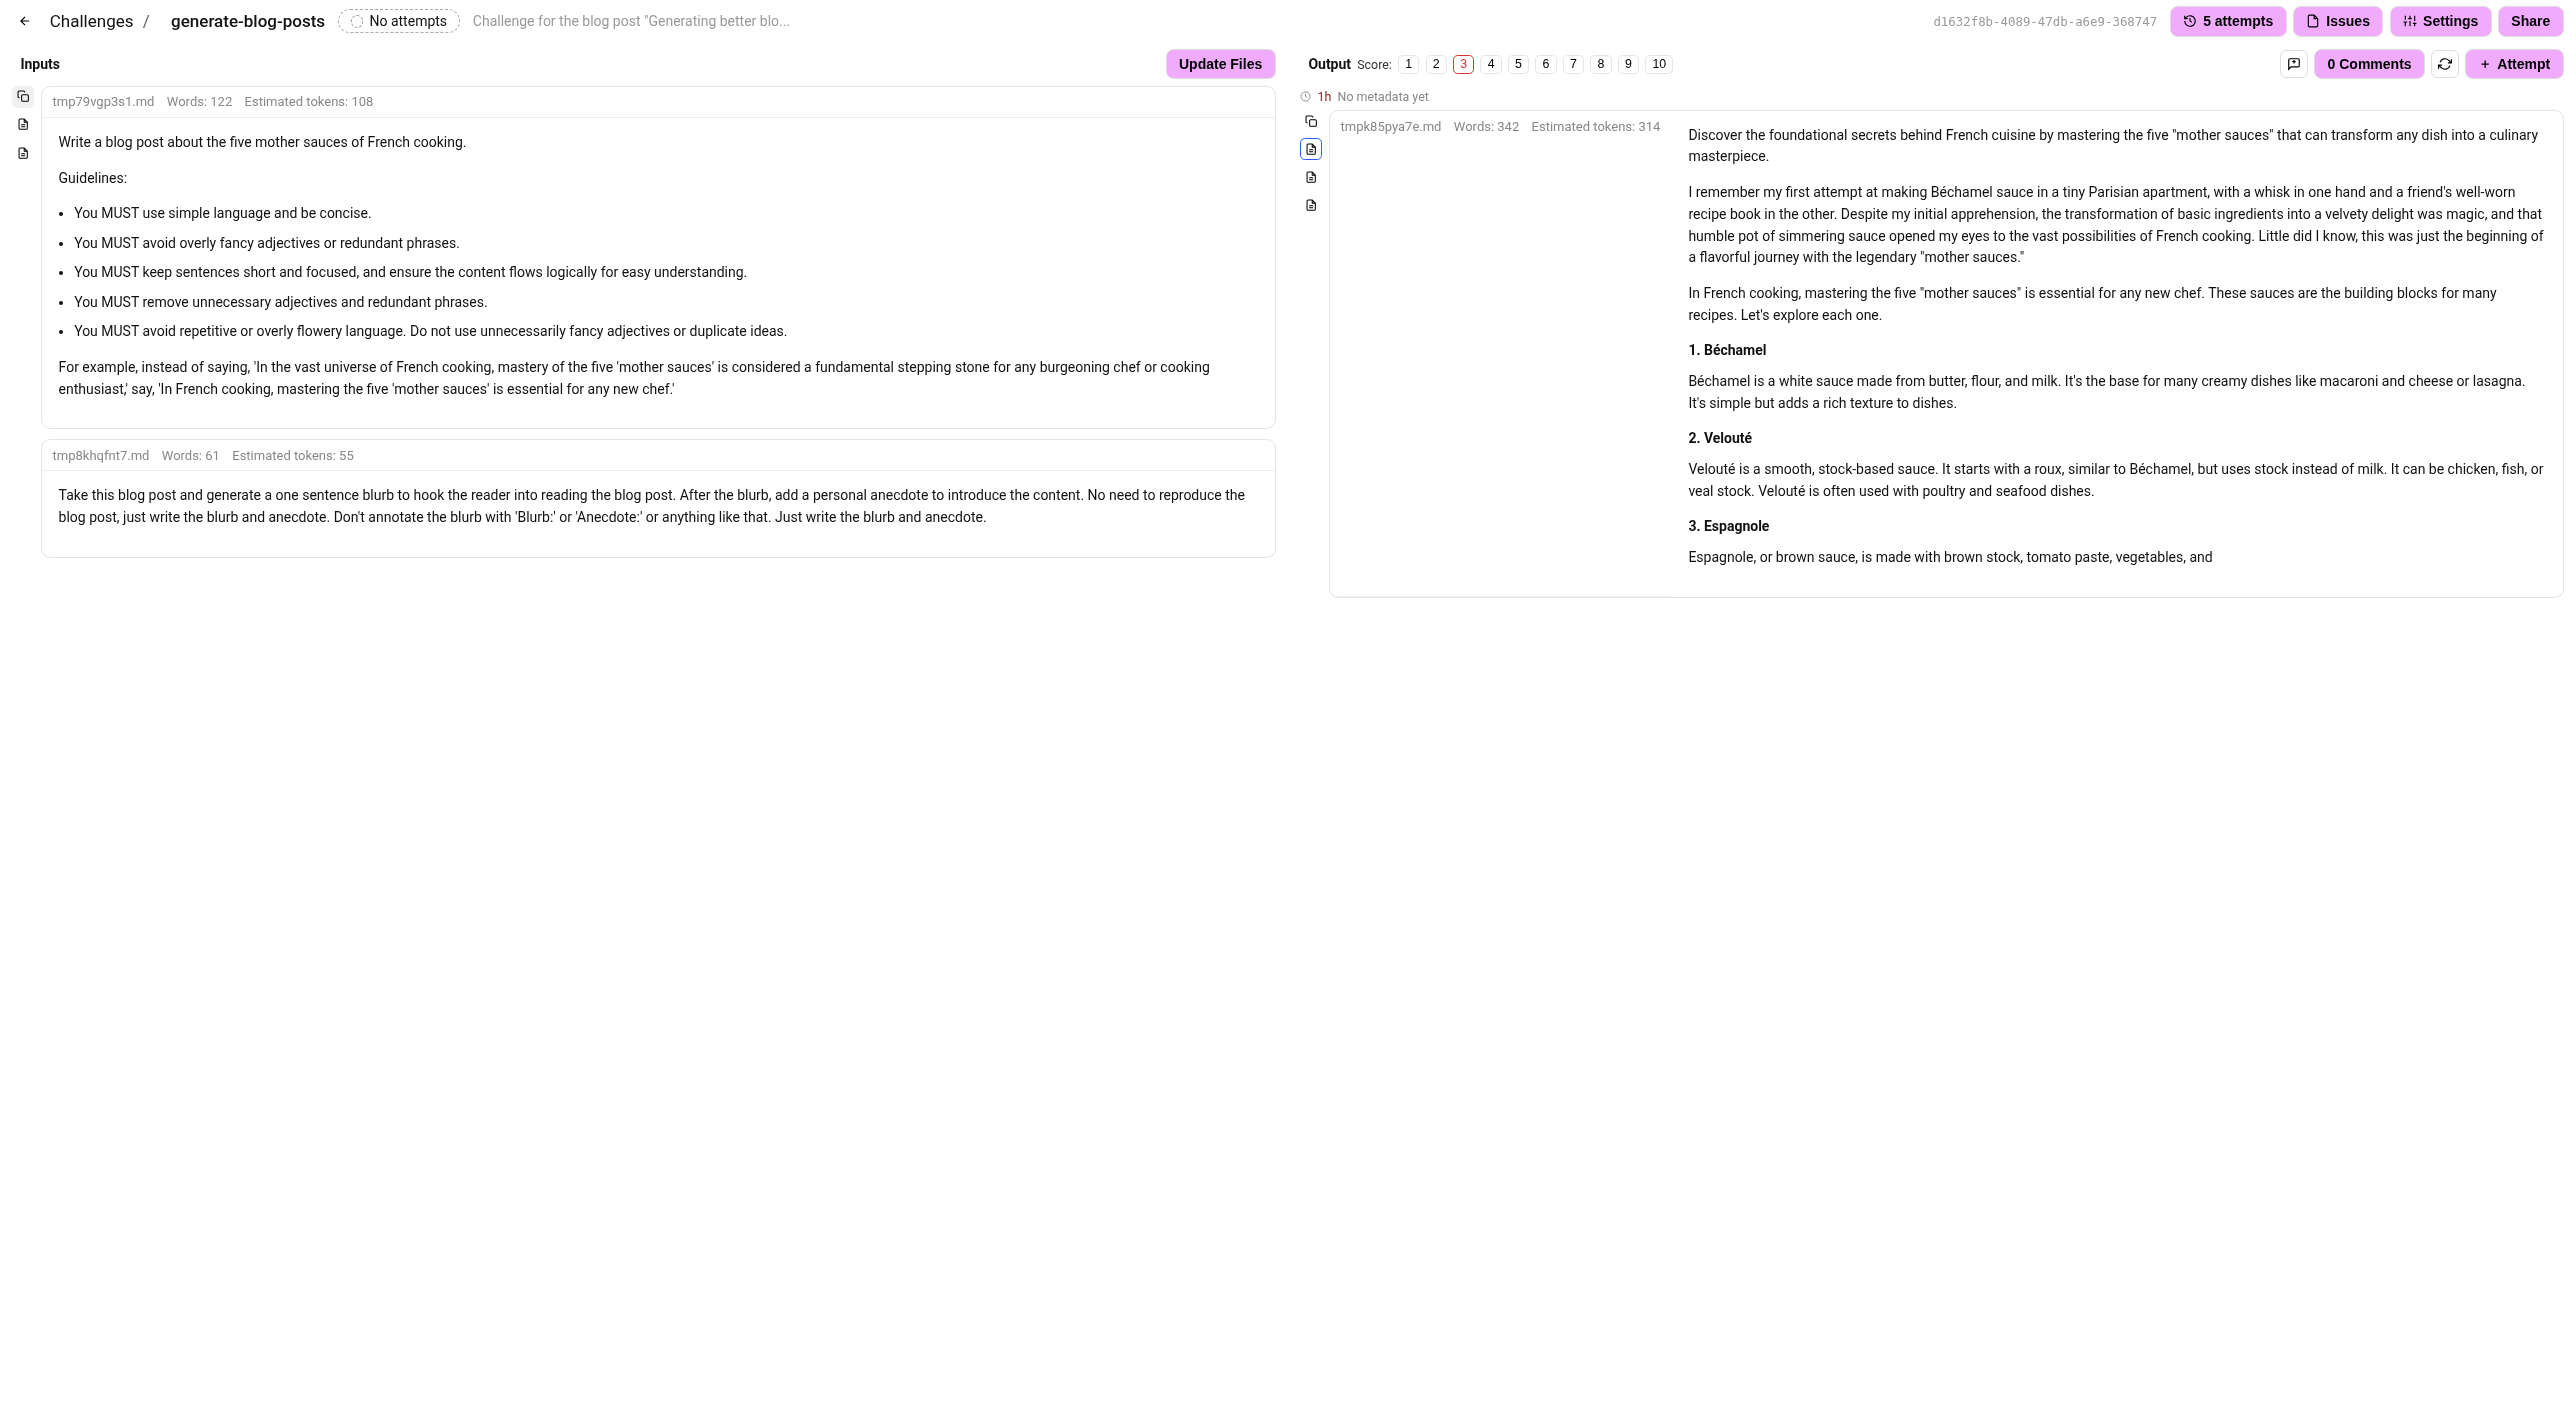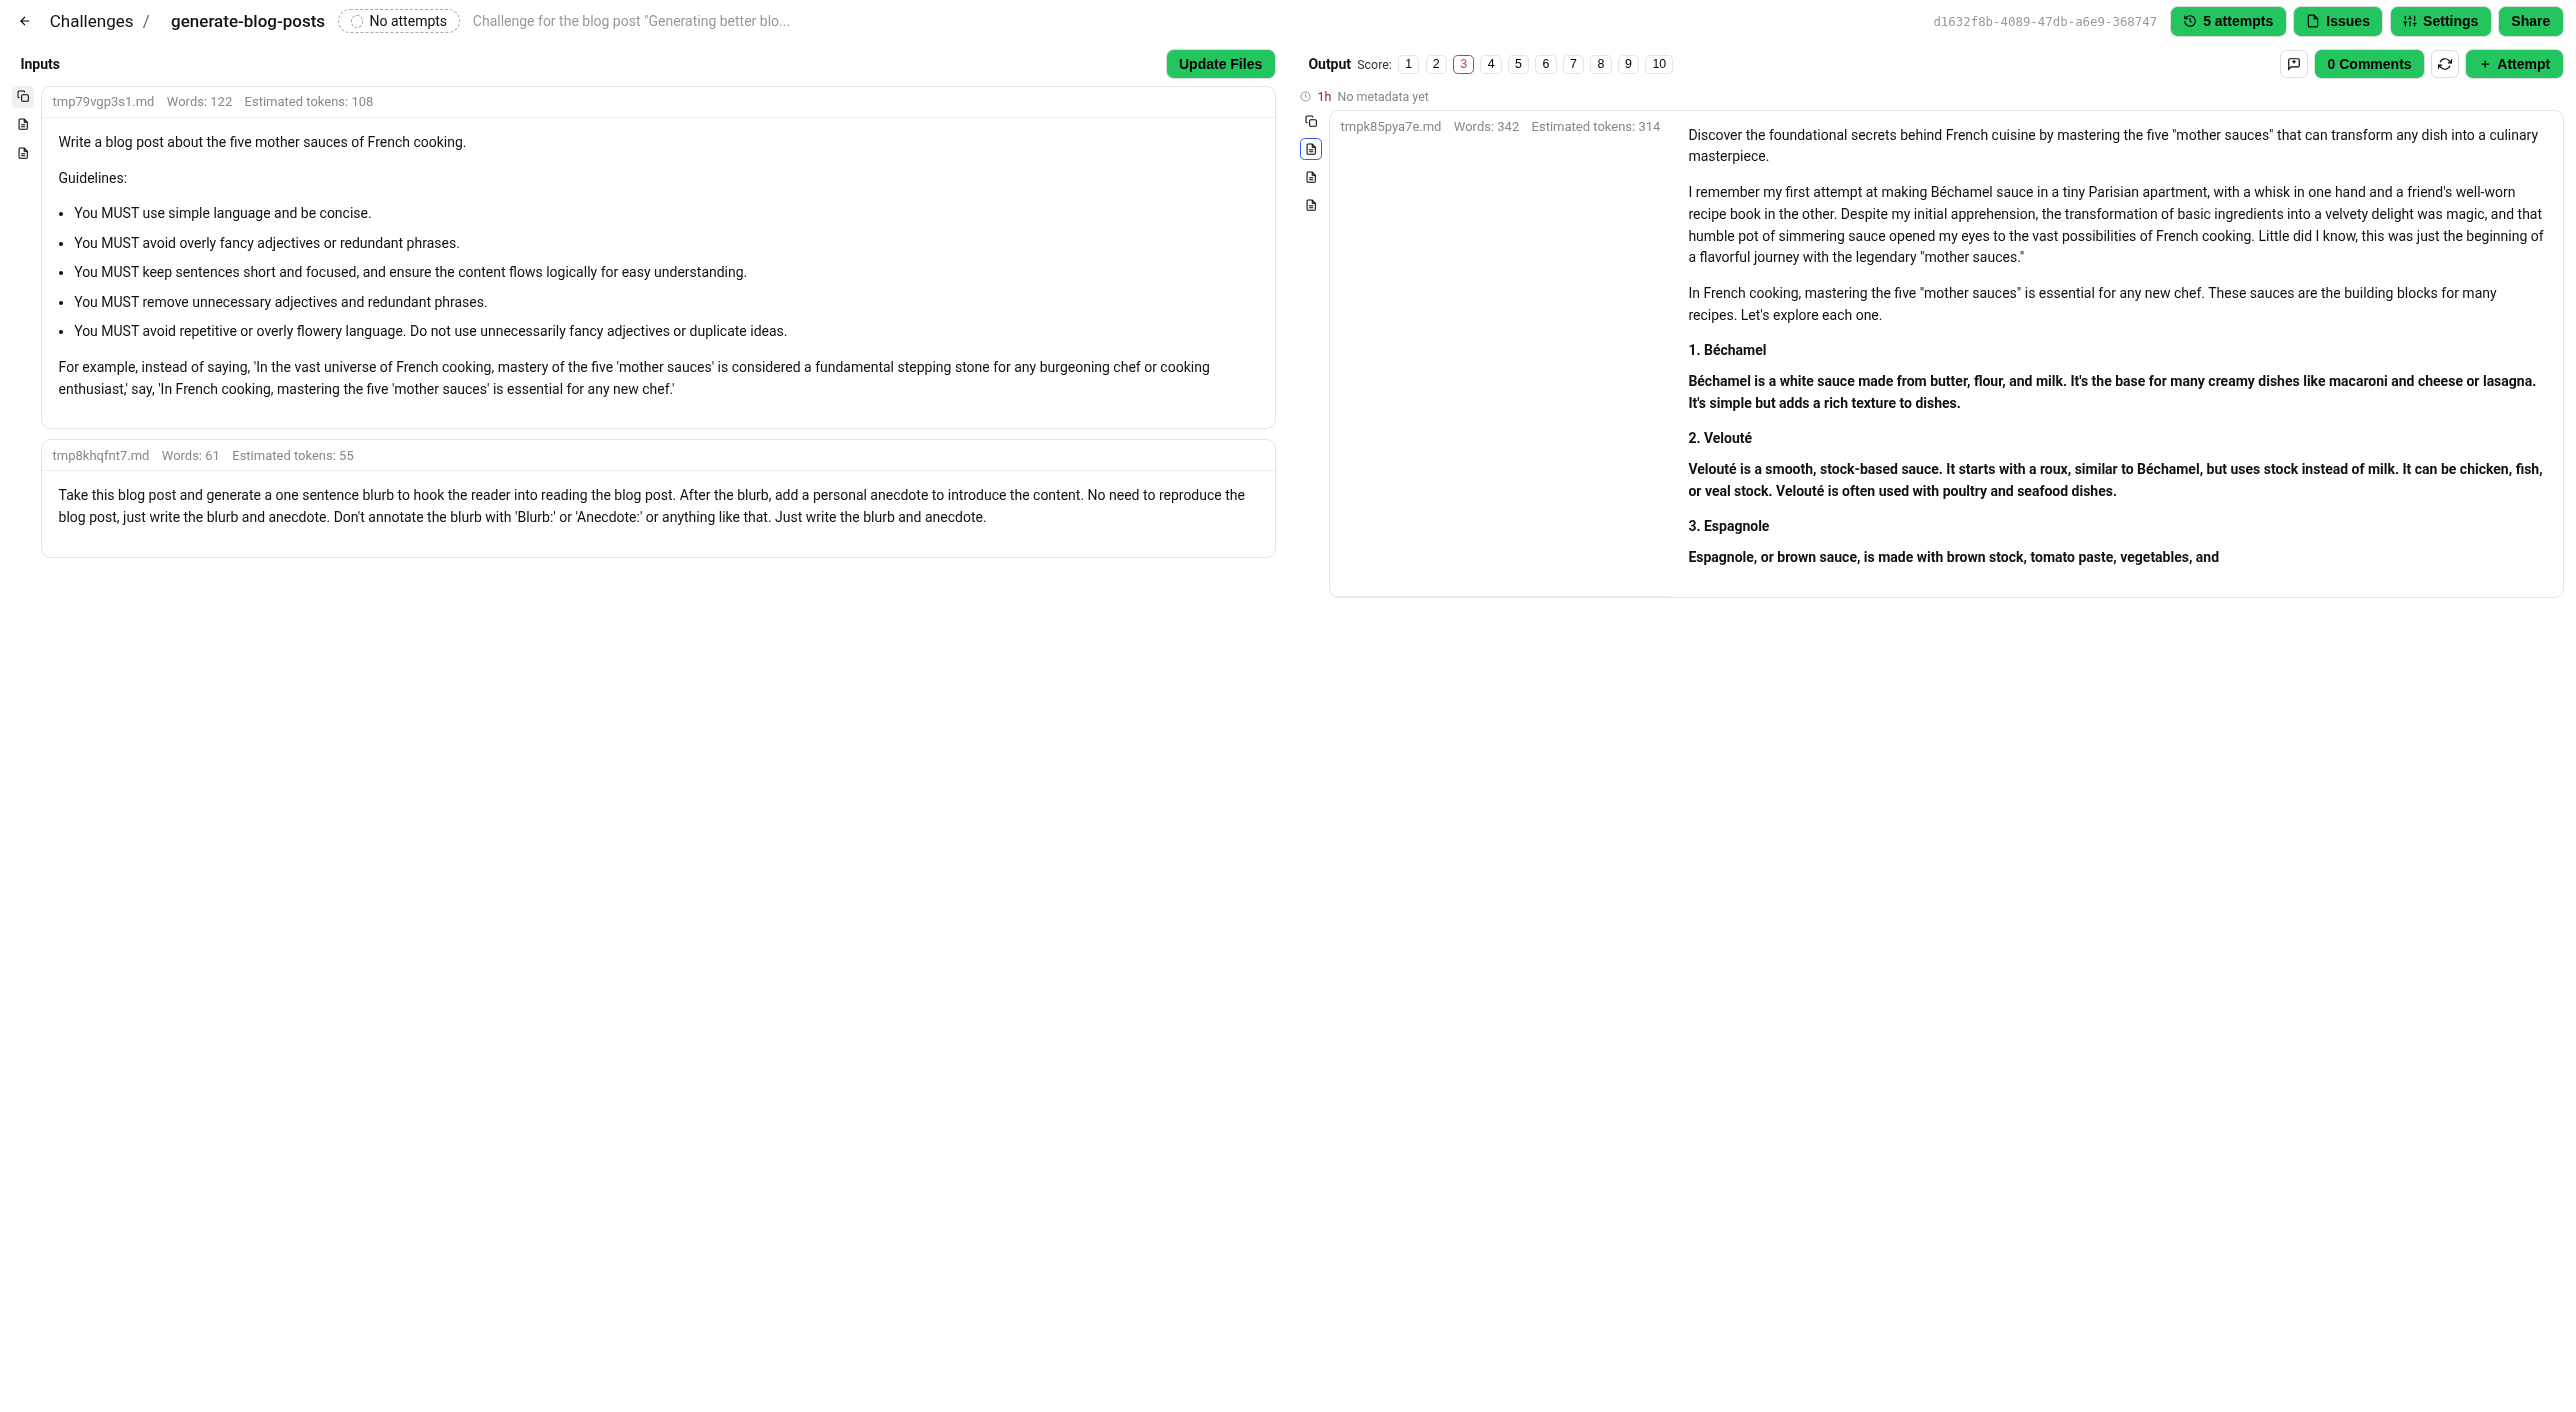--- a/index.html
+++ b/index.html
@@ -8,21 +8,21 @@
 .back-btn { width: 25px; height: 25px; display: flex; align-items: center; justify-content: center; cursor: pointer; border: none; background: none; }
 .breadcrumb { display: flex; align-items: center; gap: 9.3px; font-size: 17px; }
 .breadcrumb .sep { color: #666; }
 .breadcrumb .item { cursor: pointer; }
 .breadcrumb .item.current { font-weight: 500; margin-left: 12px; }
 .pill { border: 0.8px dashed #aaa; border-radius: 14px; padding: 3.1px 12.4px; font-size: 14px; display: flex; align-items: center; gap: 6.2px; }
 .pill-icon { width: 12.4px; height: 12.4px; border: 1.2px dashed #999; border-radius: 50%; }
 .desc { color: #999; font-size: 14px; flex: 1; min-width: 0; overflow: hidden; text-overflow: ellipsis; white-space: nowrap; }
 .hash { color: #999; font-family: ui-monospace, monospace; font-size: 12.4px; white-space: nowrap; }
 .header-actions { display: flex; gap: 6.2px; }
-.btn { border: 0.8px solid #ddd; border-radius: 7.8px; padding: 6.2px 12.4px; background: #22c55e; font-size: 14px; font-weight: 600; cursor: pointer; display: flex; align-items: center; gap: 6.2px; white-space: nowrap; }
+.btn { border: 0.8px solid #ddd; border-radius: 7.8px; padding: 6.2px 12.4px; background: #f0abfc; font-size: 14px; font-weight: 600; cursor: pointer; display: flex; align-items: center; gap: 6.2px; white-space: nowrap; }
 .btn .ico { width: 14px; height: 14px; display: inline-flex; }
 .main { display: flex; }
 .panel { width: 50%; padding: 6.2px 12.4px 12.4px 12.4px; display: flex; flex-direction: column; }
 .panel-header { display: flex; align-items: center; margin-bottom: 6.2px; flex-wrap: wrap; gap: 6.2px; }
 .panel-title { font-weight: 700; font-size: 14px; margin-left: 8px; }
 .spacer { flex: 1; }
 .score-row { display: flex; align-items: center; gap: 6.2px; font-size: 12.4px; }
 .score-label { color: #333; }
 .score-box { border: 0.8px solid #e5e5e5; border-radius: 4.7px; padding: 1.6px 6.2px; font-size: 12.4px; cursor: pointer; background: #fff; min-width: 18.7px; text-align: center; }
 .score-box.active { border-color: #d33; color: #d33; border-width: 1.2px; }
@@ -36,21 +36,21 @@
 .tab-btn.active { background: #f0f0f0; }
 .tab-btn.active-blue { border: 1.2px solid #2b5cff; }
 .file-list { flex: 1; display: flex; flex-direction: column; gap: 9.3px; overflow-y: auto; min-width: 0; }
 .file-card { border: 0.8px solid #e5e5e5; border-radius: 9.3px; overflow: hidden; }
 .file-head { padding: 7.8px 11px; display: flex; gap: 12.4px; color: #888; font-size: 13px; border-bottom: 0.8px solid #eee; }
 .file-body { padding: 14px 17px; font-size: 14px; line-height: 1.55; }
 .file-body p { margin-bottom: 14px; }
 .file-body ul { margin: 0 0 14px 15.6px; }
 .file-body li { margin-bottom: 7.8px; }
 .file-body h4 { font-weight: 700; margin-bottom: 3.1px; font-size: 14px; }
-.file-body h4 + p { margin-top: 9px; font-weight: bold; }
+.file-body h4 + p { margin-top: 9px; }
 .right-panel .file-card { height: 100%; display: flex; flex-direction: row; }
 .right-panel .file-body { overflow-y: auto; flex: 1; }
 svg { display: block; }
 </style>
 </head>
 <body>
 
 <div class="header">
   <button class="back-btn">
     <svg width="14" height="14" viewBox="0 0 24 24" fill="none" stroke="currentColor" stroke-width="2">

